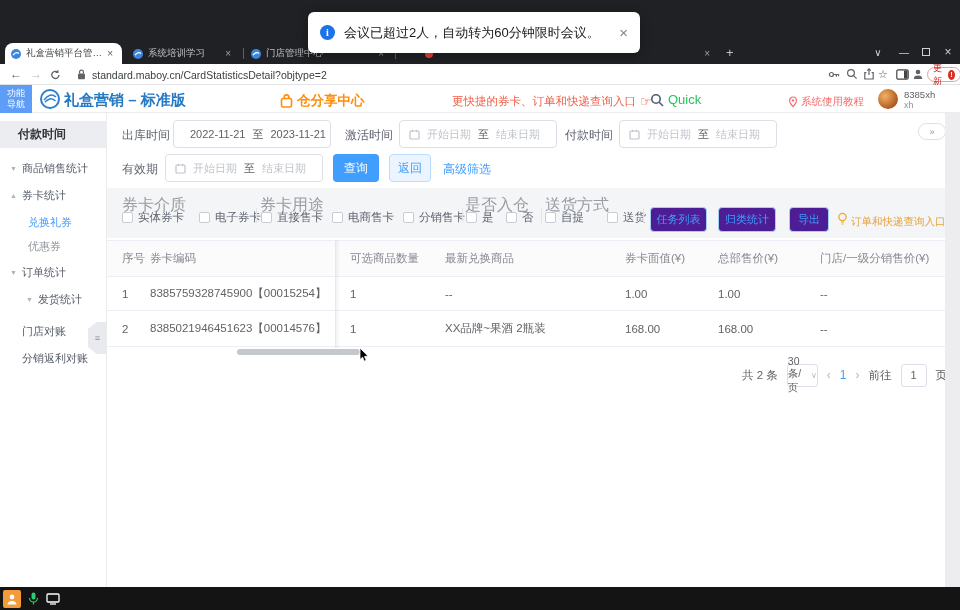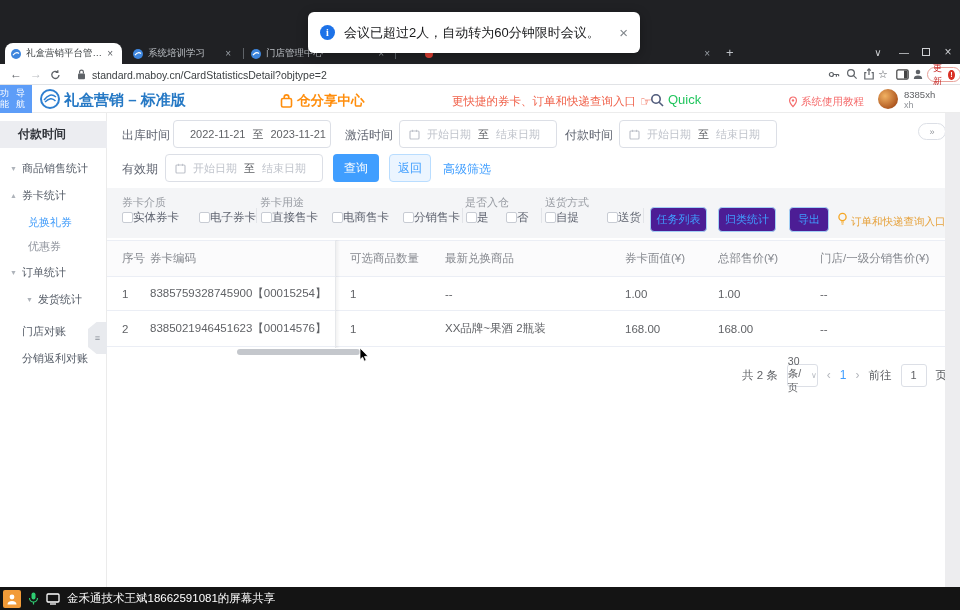--- a/index.html
+++ b/index.html
@@ -18,21 +18,21 @@
   .winbtn{top:42px;height:20px;width:16px;color:#cfd1d4;font-size:10px;display:flex;align-items:center;justify-content:center}
   .maxbox{width:8px;height:8px;border:1px solid #cfd1d4}
   .toolbar{left:0;top:64px;width:960px;height:21px;background:#fff;border-bottom:1px solid #e1e3e6}
   .navic{top:67px;font-size:12px;color:#5f6368;width:16px;text-align:center}
   .url{top:69px;font-size:10.5px;color:#3c4043;white-space:nowrap}
   .updatepill{top:67px;height:15px;border:1px solid #e8a199;border-radius:8px;display:flex;align-items:center;gap:3px;padding:0 5px;font-size:9px;color:#c5221f;background:#fff}
   .excl{width:10px;height:10px;border-radius:50%;background:#d93025;color:#fff;font-size:7.5px;font-weight:bold;display:flex;align-items:center;justify-content:center}
 
   
   .appheader{left:0;top:85px;width:960px;height:28px;background:#fff;border-bottom:1px solid #ececec}
-  .navtoggle{left:0;top:85px;width:32px;height:28px;background:#5d9df8;color:#fff;font-size:9px;line-height:11px;display:flex;flex-direction:row;align-items:center;justify-content:center}
+  .navtoggle{left:0;top:85px;width:32px;height:28px;background:#5d9df8;color:#fff;font-size:9px;line-height:11px;display:flex;flex-direction:column;align-items:center;justify-content:center}
   .brand{left:64px;top:91px;font-size:15px;font-weight:bold;color:#2679c5}
   .sharecenter{left:280px;top:92px;font-size:13.5px;font-weight:bold;color:#ff8e0d;display:flex;align-items:center;gap:4px}
   .quickentry{left:452px;top:94px;font-size:11.5px;color:#f0614a;display:flex;align-items:center;gap:4px}
   .quick{left:650px;top:92px;display:flex;align-items:center;gap:4px;font-size:13px;color:#22c55e}
   .tutorial{left:788px;top:95px;font-size:10.5px;color:#f56c6c;display:flex;align-items:center;gap:3px}
   .avatar{left:878px;top:89px;width:20px;height:20px;border-radius:50%;background:radial-gradient(circle at 35% 35%,#f2b263,#b05a22 70%,#7c3a12)}
   .uname{left:904px;top:89px;font-size:9.5px;color:#606266;line-height:11px}
   .uname .sub{color:#909399;font-size:9px}
 
   
@@ -50,22 +50,22 @@
   .flabel{font-size:12px;color:#5f6470;white-space:nowrap}
   .datebox{height:28px;width:158px;border:1px solid #dcdfe6;border-radius:4px;background:#fff;display:flex;align-items:center;padding:0 9px;gap:7px;font-size:11px;color:#606266;white-space:nowrap}
   .ph{color:#c0c4cc}
   .expandpill{width:28px;height:17px;border:1px solid #dcdfe6;border-radius:9px;background:#fff;color:#909399;font-size:9px;display:flex;align-items:center;justify-content:center}
   .btn-primary{width:46px;height:28px;background:#409eff;border-radius:4px;color:#fff;font-size:12px;display:flex;align-items:center;justify-content:center}
   .btn-plain{width:42px;height:28px;background:#ecf5ff;border:1px solid #b9ddff;border-radius:4px;color:#409eff;font-size:12px;display:flex;align-items:center;justify-content:center}
   .linkblue{font-size:12px;color:#409eff;white-space:nowrap}
 
   
   .cbband{left:0;top:75px;width:838px;height:50px;background:#f4f5f7}
-  .glabel{font-size:11px;color:#989ca3;white-space:nowrap}
-  .cbitem{display:flex;align-items:center;font-size:11.5px;color:#5f6470;white-space:nowrap}
+  .glabel{font-size:16px;color:#989ca3;white-space:nowrap}
+  .cbitem{display:flex;align-items:center;gap:5px;font-size:11.5px;color:#5f6470;white-space:nowrap}
   .cbx{width:11px;height:11px;border:1px solid #c8ccd4;border-radius:2px;background:#fff;flex:none}
   .vd{width:1px;height:15px;background:#e2e4e8}
   .btn-outline{height:25px;border:1px solid #a3d0f5;border-radius:4px;background:#4c1d95;color:#409eff;font-size:11px;display:flex;align-items:center;justify-content:center}
   .tip{font-size:10.5px;color:#e6a23c;white-space:nowrap}
 
   
   .trow{left:0;width:838px;display:flex;align-items:center;padding-left:15px;font-size:11.5px;color:#606266;border-bottom:1px solid #ebeef5;background:#fff}
   .thead{color:#86898f;border-top:1px solid #ebeef5;background:#fbfbfc}
   .c0{width:28px;flex:none}.c1{width:200px;flex:none}.c2{width:95px;flex:none}.c3{width:180px;flex:none}.c4{width:93px;flex:none}.c5{width:102px;flex:none}.c6{flex:1}
   .fixdiv{left:228px;top:127px;width:1px;height:108px;background:#e6e8eb}
@@ -416,21 +416,20 @@
     </span>
     <svg width="11" height="13">
         <rect x="3.5" y="0.5" width="4" height="7" rx="2" fill="#2ecc71"></rect>
         <path d="M1.5 6 a4 4 0 0 0 8 0" stroke="#2ecc71" stroke-width="1.2" fill="none"></path>
         <line x1="5.5" y1="10" x2="5.5" y2="12.5" stroke="#2ecc71" stroke-width="1.2"></line>
       </svg>
     <svg width="14" height="12">
         <rect x="1" y="1" width="12" height="8" rx="1" fill="none" stroke="#fff" stroke-width="1.3"></rect>
         <line x1="4" y1="11" x2="10" y2="11" stroke="#fff" stroke-width="1.3"></line>
       </svg>
-    <span class="sharetext">金禾通技术王斌18662591081的屏幕共享</span>
   </div>
 
   <div class="r notif">
     <span class="infoic">i</span>
     <span class="notiftext">会议已超过2人，自动转为60分钟限时会议。</span>
     <span class="nclose">×</span>
   </div>
 
   <svg class="r" style="left:359px;top:348px;z-index:60" width="11" height="15">
     <polygon points="1,0 1,11.5 3.6,9.2 5.3,13.2 7.2,12.3 5.5,8.5 9,8.2" fill="#000" stroke="#fff" stroke-width="0.8"></polygon>

